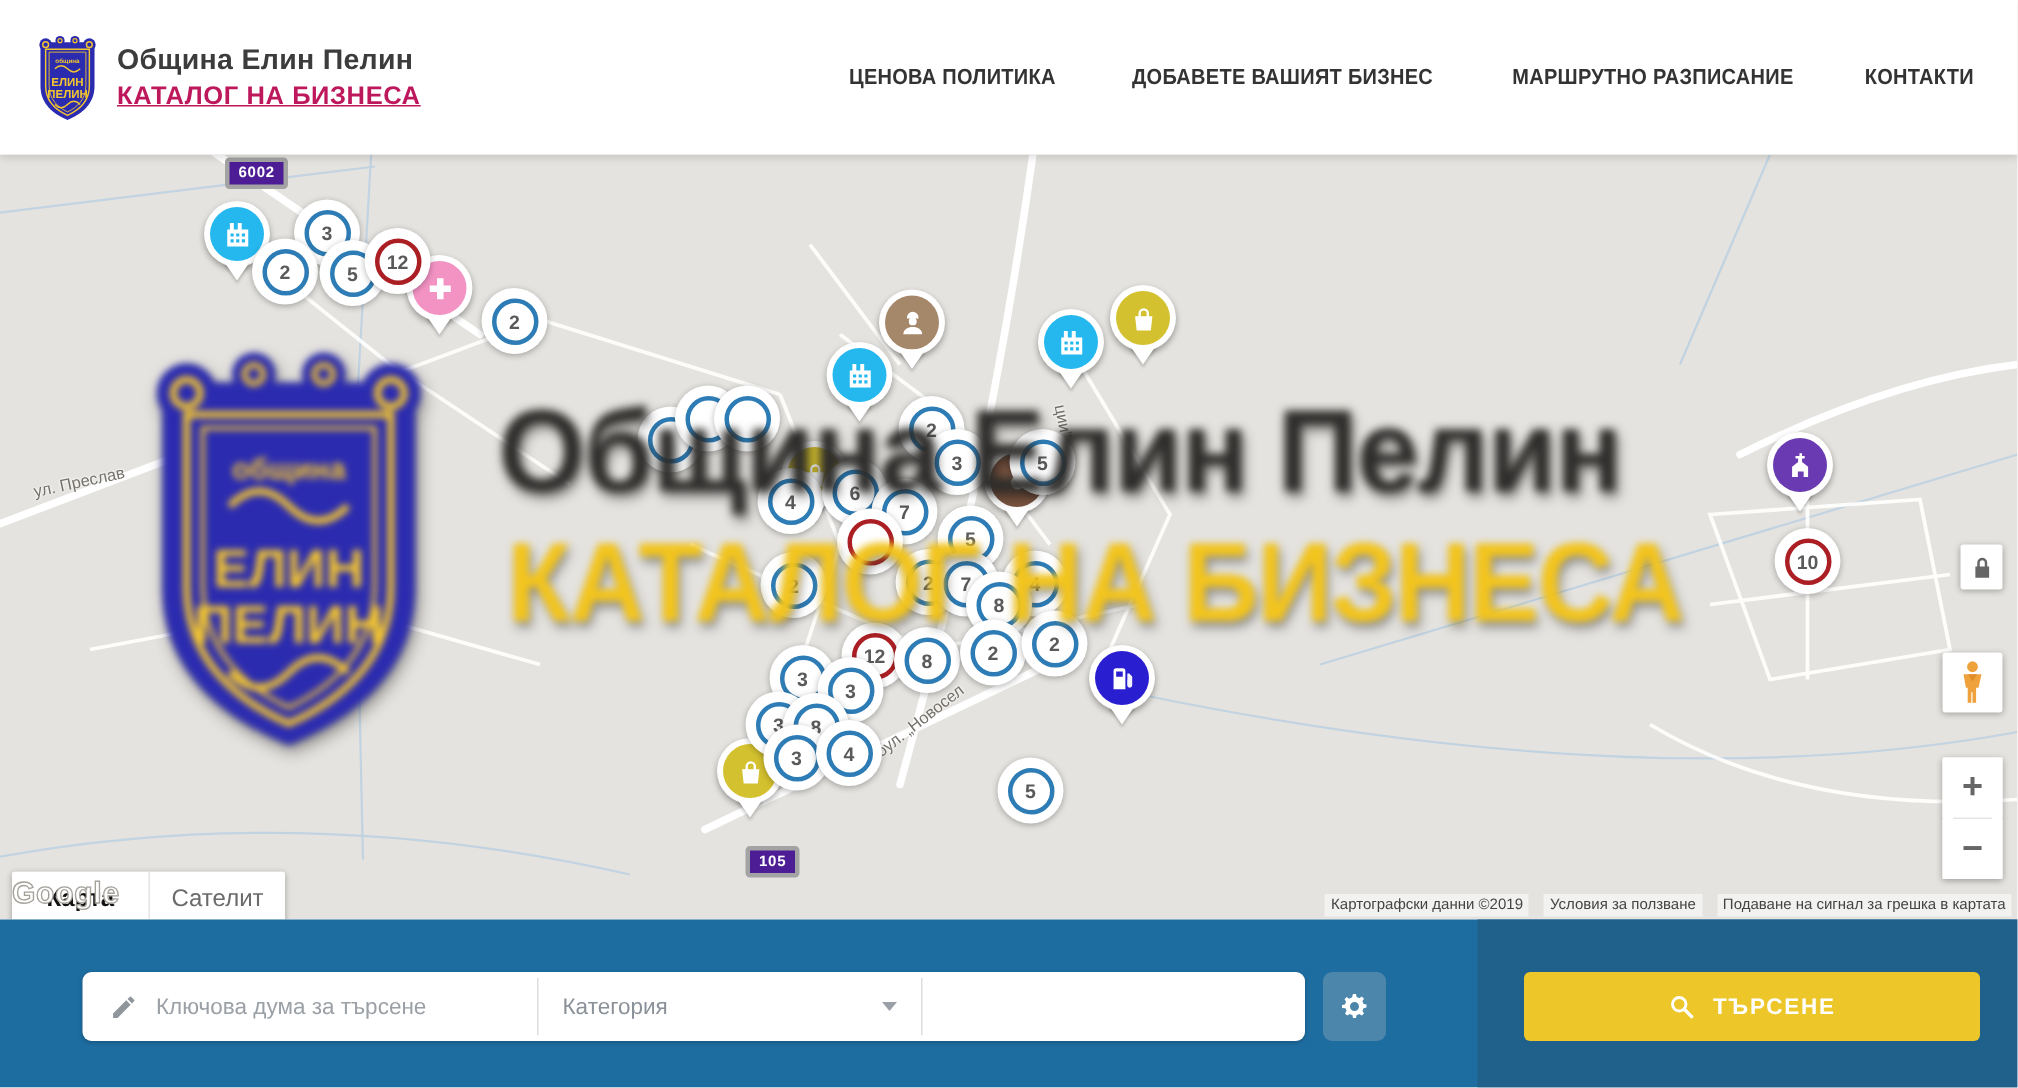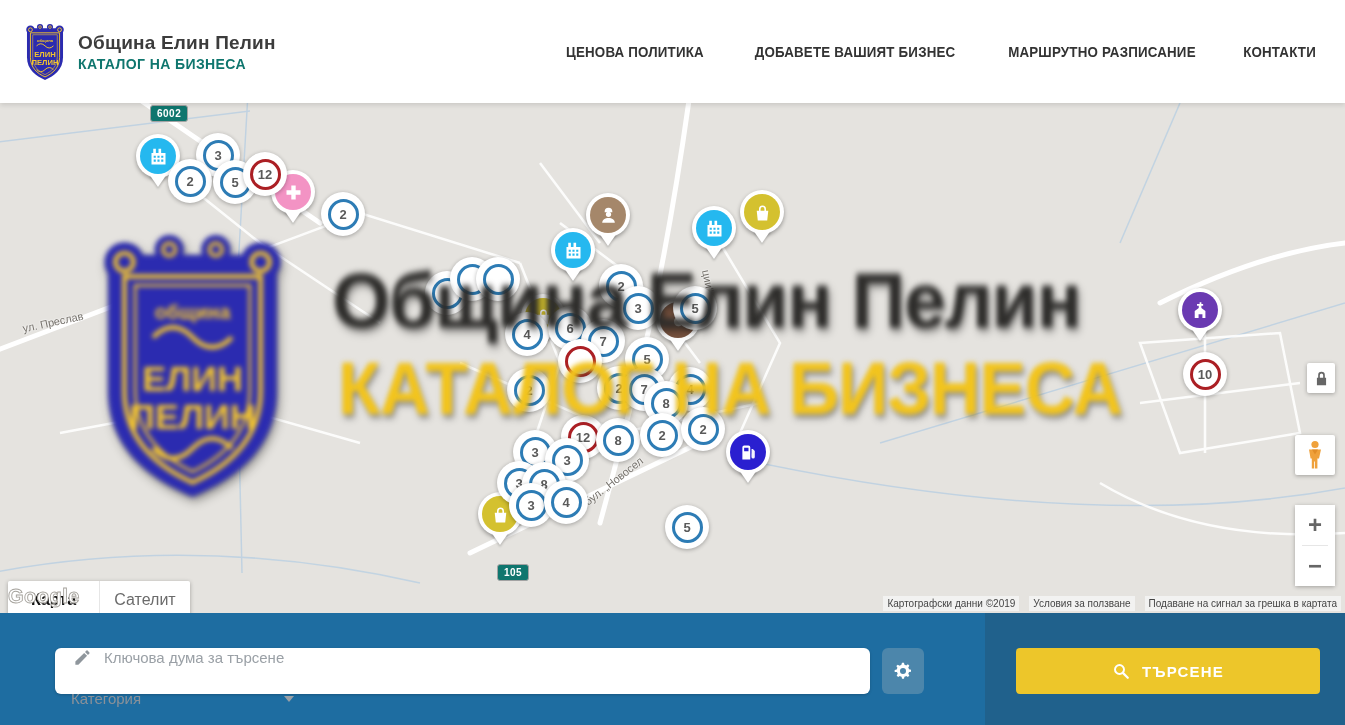--- a/index.html
+++ b/index.html
@@ -4,30 +4,30 @@
 <style>
   * { margin:0; padding:0; box-sizing:border-box; }
   html,body { width:1345px; height:725px; overflow:hidden; font-family:"Liberation Sans", sans-serif; background:#fff; }
   #stage { position:relative; width:1345px; height:725px; }
 
   
   #header { position:absolute; top:0; left:0; width:1345px; height:103px; background:#fff;
             box-shadow:0 2px 5px rgba(0,0,0,.12); z-index:50; display:flex; align-items:center; justify-content:space-between; }
   .logo-wrap { display:flex; align-items:center; gap:10px; margin-left:22px; cursor:pointer; }
   .logo-title { font-size:19px; font-weight:bold; color:#3c3c3c; letter-spacing:.2px; }
-  .logo-subtitle { font-size:14px; font-weight:bold; color:#0f766e; letter-spacing:.4px; margin-top:2px; }
+  .logo-subtitle { font-size:17px; font-weight:bold; color:#be185d; letter-spacing:.4px; margin-top:2px;text-decoration:underline; }
   #nav { display:flex; align-items:center; gap:36px; margin-right:26px; }
   .nav-item { font-size:14.5px; font-weight:bold; color:#333; letter-spacing:.2px; text-decoration:none; cursor:pointer; white-space:nowrap; transform:scaleX(.92); }
 
   
   #map { position:absolute; top:103px; left:0; width:1345px; height:510px; background:#e5e3df; overflow:hidden; }
   #roads { position:absolute; inset:0; z-index:1; }
 
-  .road-shield { position:absolute; background:#0f766e; color:#fff; font-size:10px; font-weight:bold;
-                 padding:2px 6px; border-radius:3px; border:1px solid #a3a3a3; z-index:3; letter-spacing:.5px; }
+  .road-shield { position:absolute; background:#4c1d95; color:#fff; font-size:10px; font-weight:bold;
+                 padding:2px 6px; border-radius:3px; border:3px solid #a3a3a3; z-index:3; letter-spacing:.5px; }
   .street-label { position:absolute; color:#75716b; font-size:11px; z-index:3; white-space:nowrap; text-shadow:0 0 2px #fff,0 0 2px #fff; }
 
   
   #markers { position:absolute; inset:0; z-index:5; }
   .pin { position:absolute; width:44px; height:44px; margin:-22px 0 0 -22px; background:#fff; border-radius:50%;
          box-shadow:0 2px 4px rgba(0,0,0,.35); display:flex; align-items:center; justify-content:center; cursor:pointer; }
   .pin::after { content:""; position:absolute; left:50%; top:40px; transform:translateX(-50%);
                 border:9px solid transparent; border-top:13px solid #fff;
                 filter:drop-shadow(0 2px 1px rgba(0,0,0,.2)); }
   .pin-inner { width:36px; height:36px; border-radius:50%; display:flex; align-items:center; justify-content:center; }
@@ -64,21 +64,21 @@
   #pegman-ctrl { left:1295px; top:332px; width:40px; height:40px; }
   #zoom-ctrl { left:1295px; top:402px; width:40px; height:81px; flex-direction:column; }
   .zoom-btn { width:40px; height:40px; display:flex; align-items:center; justify-content:center;
               font-size:24px; font-weight:bold; color:#666; background:#fff; border:none; cursor:pointer; }
   .zoom-divider { width:26px; height:1px; background:#e6e6e6; }
 
   
   #searchbar { position:absolute; top:613px; left:0; width:1345px; height:112px; background:#1e6da1; z-index:40; }
   #searchbar-right { position:absolute; right:0; top:0; width:360px; height:112px; background:#20618c; }
   #field-group { position:absolute; left:55px; top:35px; width:815px; height:46px; background:#fff; border-radius:6px;
-                 display:flex; align-items:stretch; box-shadow:0 1px 3px rgba(0,0,0,.2);flex-direction:column; }
+                 display:flex; align-items:stretch; box-shadow:0 1px 3px rgba(0,0,0,.2); }
   .fg-seg { display:flex; align-items:center; position:relative; }
   .fg-divider { width:1px; background:#ddd; margin:4px 0; }
   #keyword-seg { width:303px; padding-left:18px; gap:12px; }
   #keyword-input { border:none; outline:none; flex:1; font-family:"Liberation Sans",sans-serif; font-size:15px; color:#444; background:transparent; }
   #keyword-input::placeholder { color:#9aa0a6; }
   .select-seg { width:255px; padding:15px 16px; font-size:15px; color:#8a9199; justify-content:space-between; cursor:pointer; }
   .caret { width:0; height:0; border-left:5px solid transparent; border-right:5px solid transparent; border-top:6px solid #9aa0a6; }
   #gear-btn { position:absolute; left:882px; top:35px; width:42px; height:46px; background:#4c86ab; border:none;
               border-radius:6px; display:flex; align-items:center; justify-content:center; cursor:pointer; }
   #search-btn { position:absolute; left:1016px; top:35px; width:304px; height:46px; background:#edc62a; border:none;

